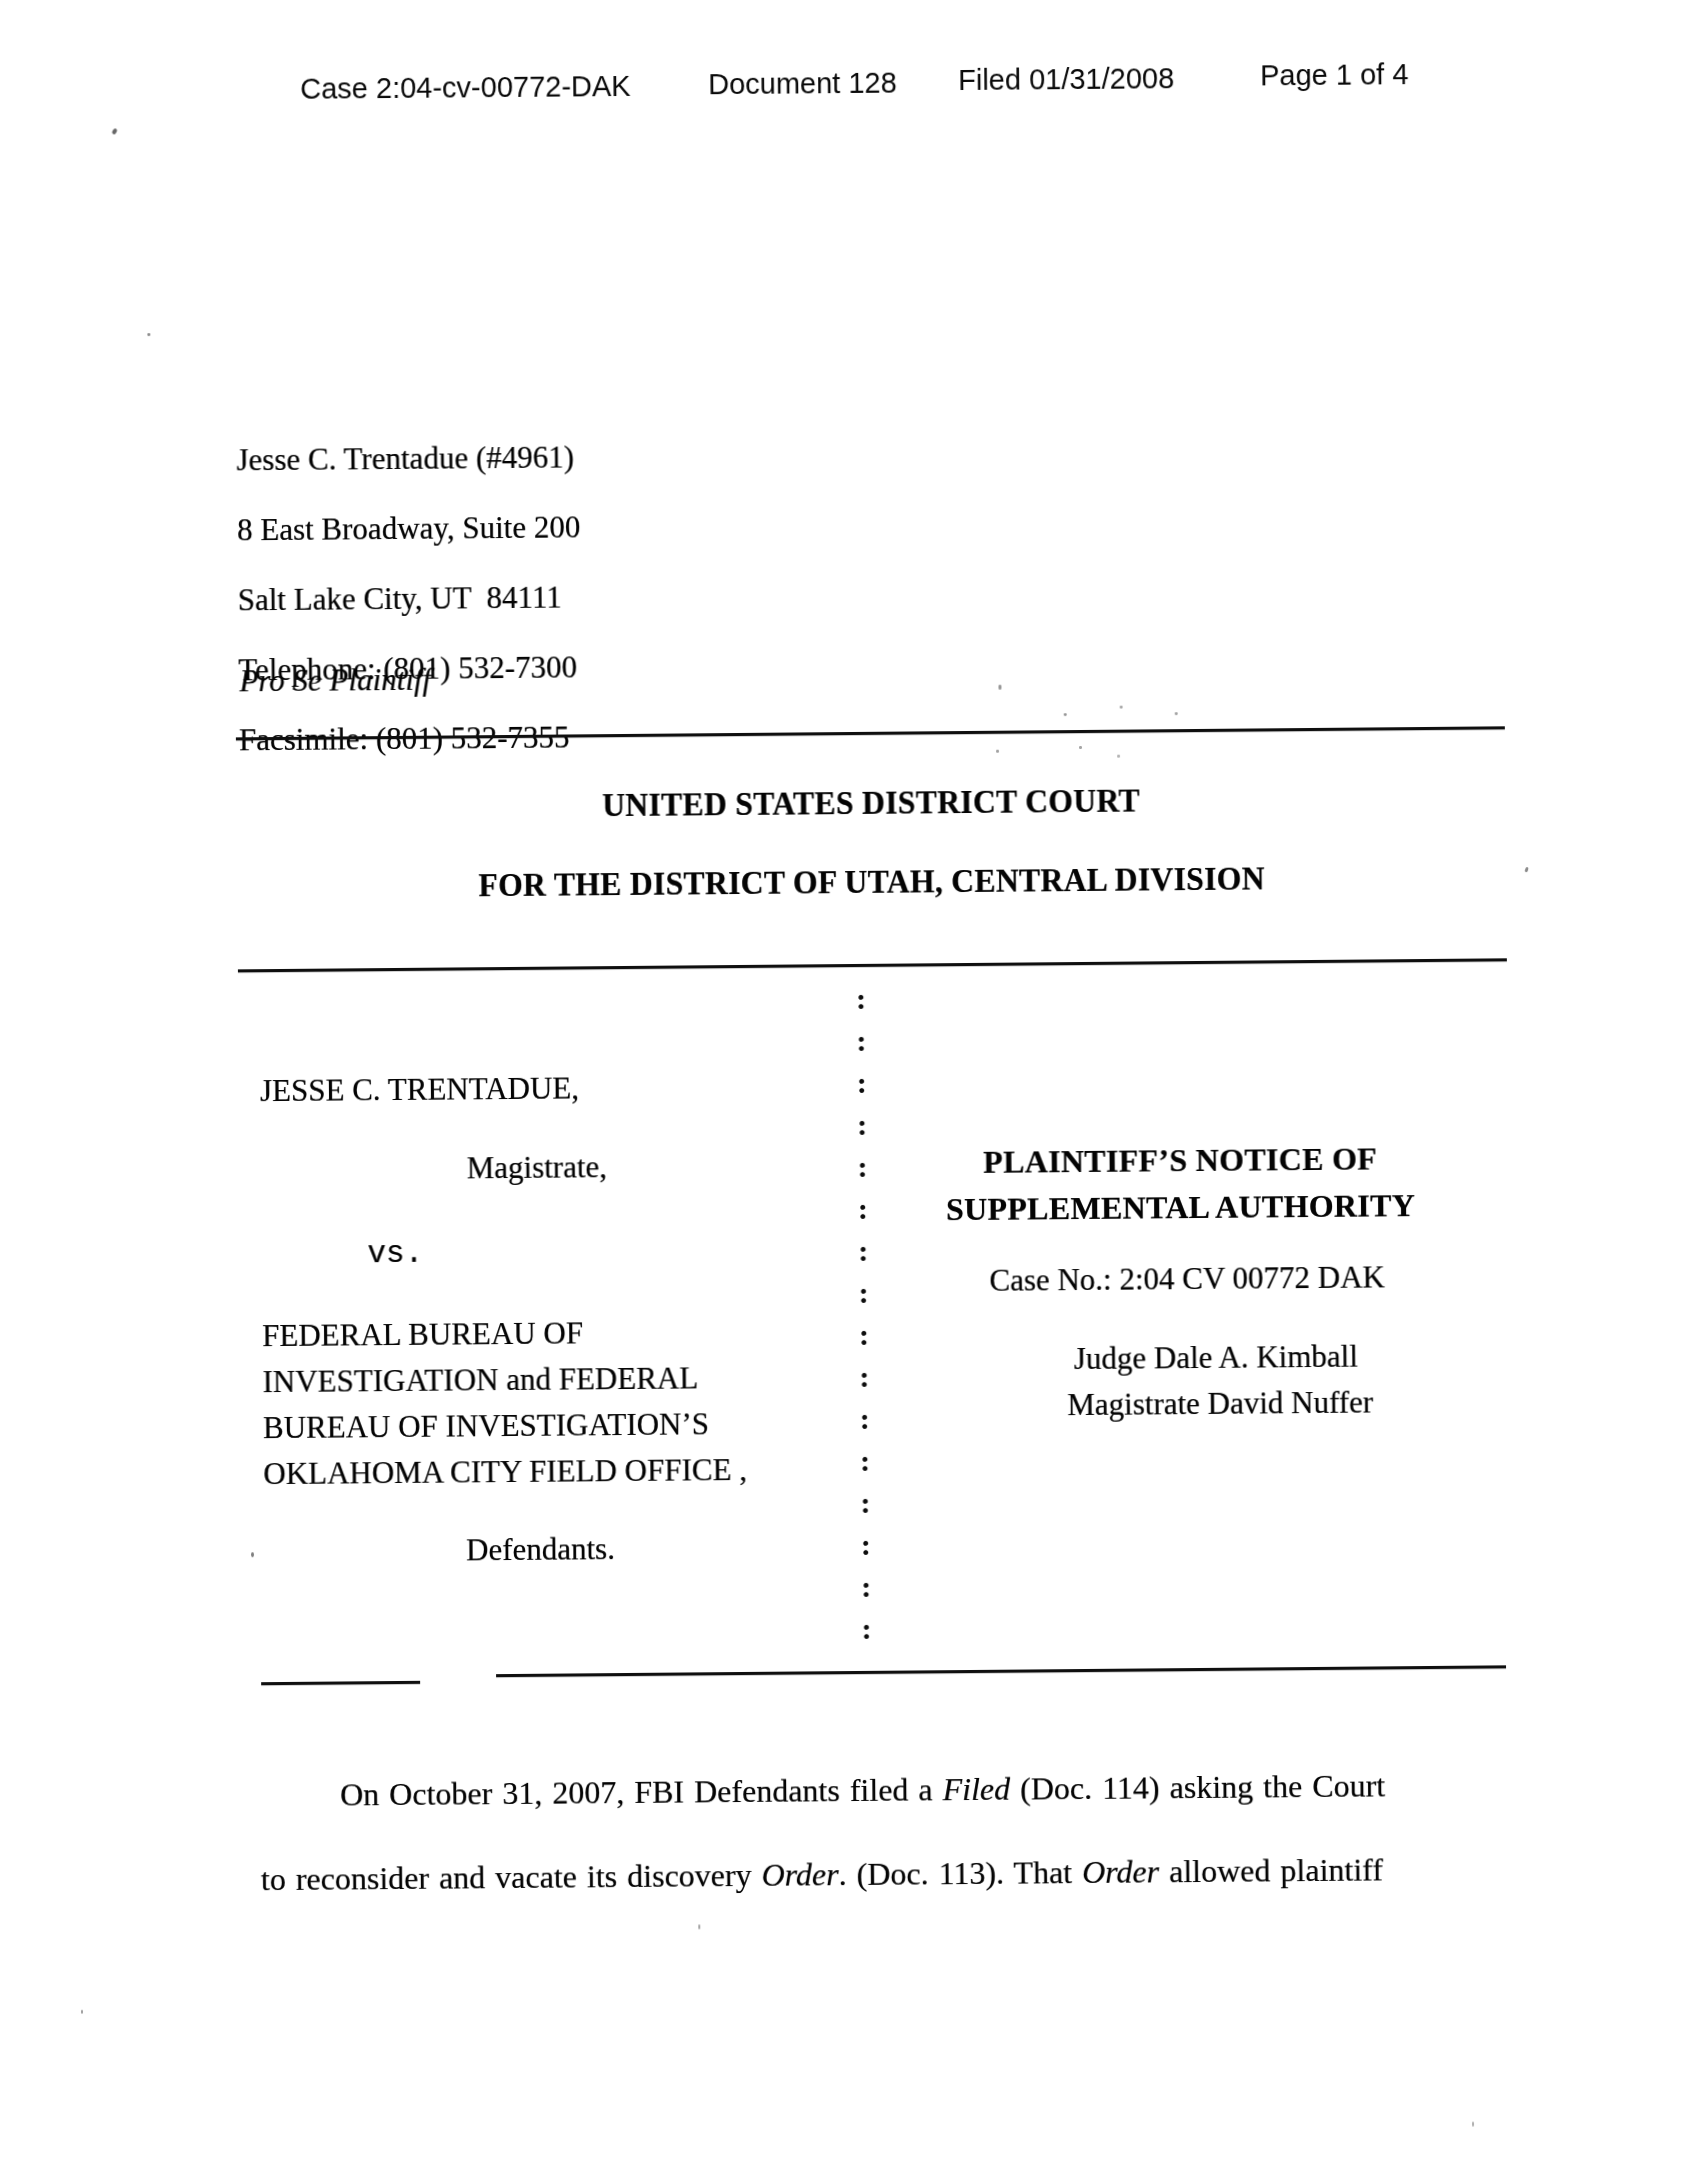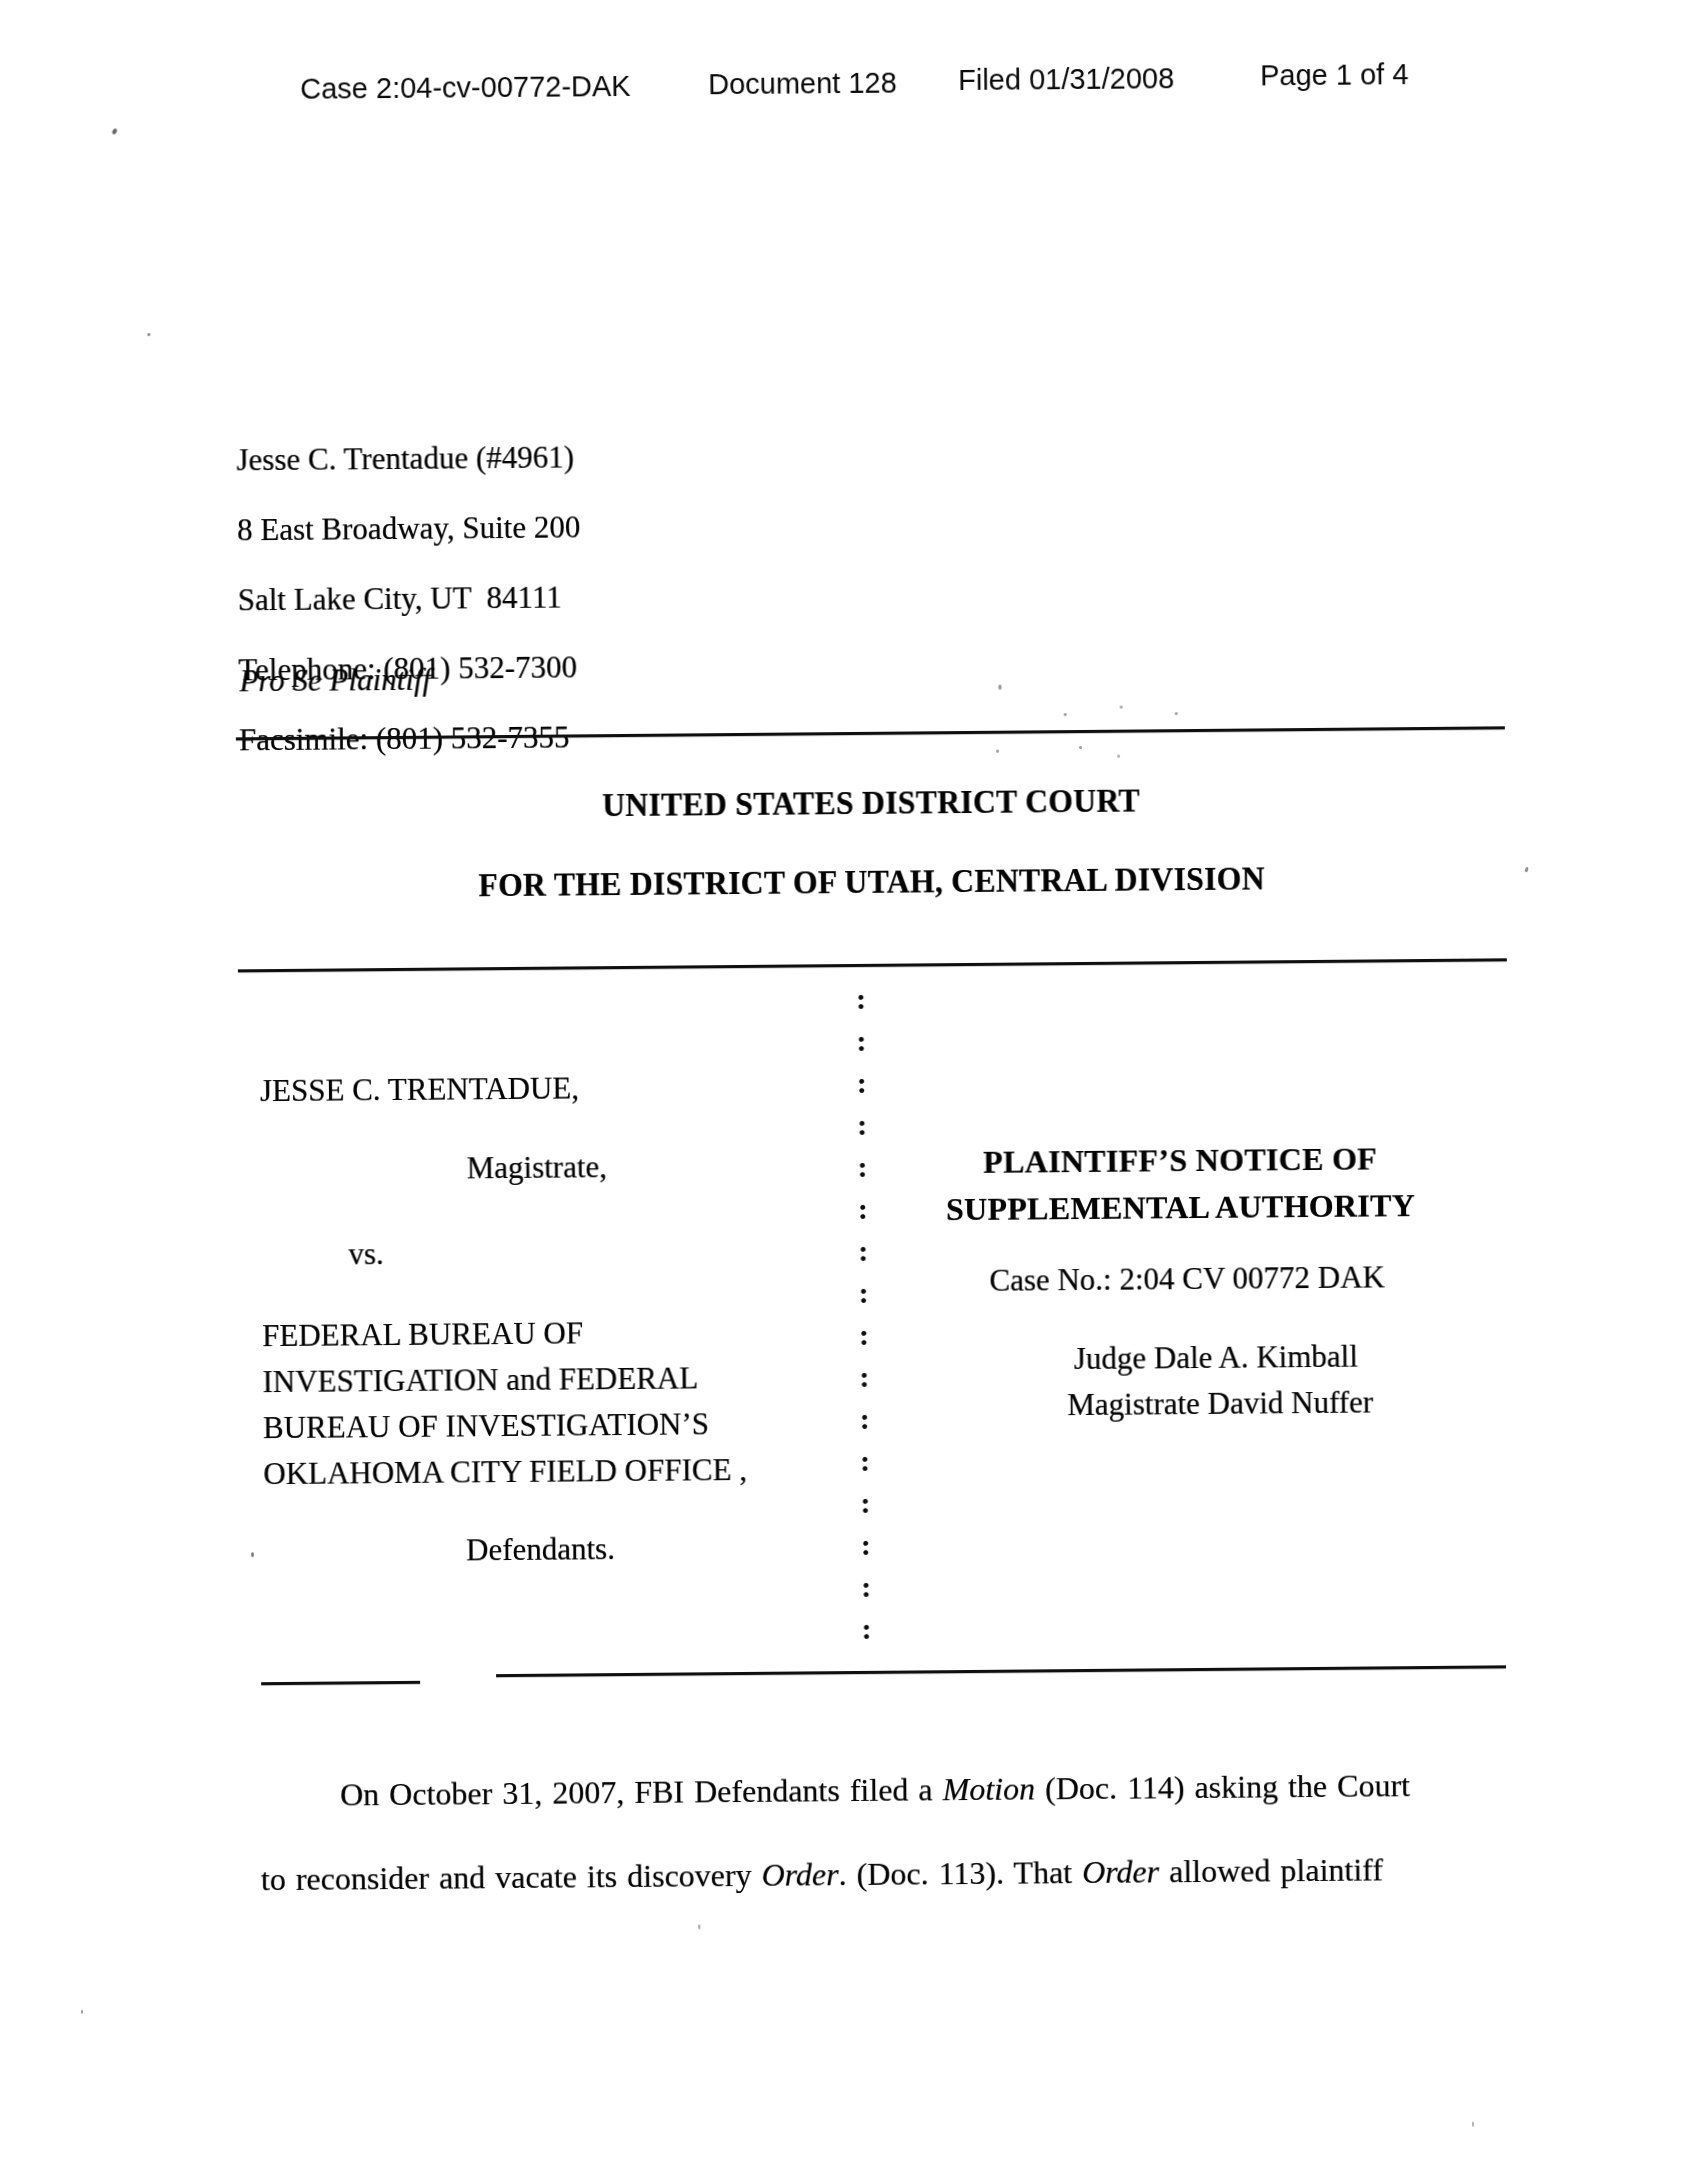--- a/index.html
+++ b/index.html
@@ -117,21 +117,21 @@
 
   <div class="rule" style="left:238px; top:732px; width:1269px; height:3.3px;"></div>
 
   <div class="abs court-title ink" style="left:238px; top:785px; width:1269px;">UNITED STATES DISTRICT COURT</div>
   <div class="abs court-title ink" style="left:238px; top:864px; width:1269px;">FOR THE DISTRICT OF UTAH, CENTRAL DIVISION</div>
 
   <div class="rule" style="left:238px; top:964px; width:1269px; height:3.3px;"></div>
 
   <div class="abs cap ink" style="left:259px; top:1068px;">JESSE C. TRENTADUE,</div>
   <div class="abs cap ink" style="left:465px; top:1147px;">Magistrate,</div>
-  <div class="abs cap ink" style="left:346px; top:1232px;">vs.</div>
+  <div class="abs cap ink" style="left:365px; top:1232px;font-family:Liberation Mono, monospace;">vs.</div>
   <div class="abs cap ink" style="left:259px; top:1313px;">FEDERAL BUREAU OF</div>
   <div class="abs cap ink" style="left:259px; top:1359px;">INVESTIGATION and FEDERAL</div>
   <div class="abs cap ink" style="left:259px; top:1405px;">BUREAU OF INVESTIGATION’S</div>
   <div class="abs cap ink" style="left:259px; top:1451px;">OKLAHOMA CITY FIELD OFFICE ,</div>
   <div class="abs cap ink" style="left:461px; top:1529px;">Defendants.</div>
 
   <div class="cap-colons ink">
       <div>:</div>
       <div>:</div>
       <div>:</div>
@@ -152,21 +152,21 @@
 
   <div class="abs right-bold ink" style="left:889px; top:1145px; width:579px;">PLAINTIFF’S NOTICE OF</div>
   <div class="abs right-bold ink" style="left:889px; top:1192px; width:579px;">SUPPLEMENTAL AUTHORITY</div>
   <div class="abs right-line ink" style="left:895px; top:1264px; width:579px;">Case No.: 2:04 CV 00772 DAK</div>
   <div class="abs right-line ink" style="left:923px; top:1343px; width:579px;">Judge Dale A. Kimball</div>
   <div class="abs right-line ink" style="left:927px; top:1389px; width:579px;">Magistrate David Nuffer</div>
 
   <div class="rule" style="left:255px; top:1677px; width:159px; height:2.6px;"></div>
   <div class="rule" style="left:490px; top:1671px; width:1010px; height:3.3px;"></div>
 
-  <div class="abs body-line ink" style="left:333px; top:1772px;"><span>On October 31, 2007, FBI Defendants filed a </span><span class="it">Motion</span><span> (Doc. 114) asking the Court</span></div>
+  <div class="abs body-line ink" style="left:333px; top:1772px;"><span>On October 31, 2007, FBI Defendants filed a </span><span class="it">Filed</span><span> (Doc. 114) asking the Court</span></div>
   <div class="abs body-line ink" style="left:253px; top:1856px;"><span>to reconsider and vacate its discovery </span><span class="it">Order</span><span>. (Doc. 113).  That </span><span class="it">Order</span><span>  allowed plaintiff</span></div>
 
   <div class="speck" style="left:120px; top:122px; width:4px; height:6px; opacity:.65; transform:rotate(35deg);"></div>
   <div class="speck" style="left:153px; top:327px; width:2.6px; height:3.3px; opacity:.5;"></div>
   <div class="speck" style="left:1001px; top:686px; width:2.6px; height:4.6px; opacity:.45;"></div>
   <div class="speck" style="left:1066px; top:715px; width:3.3px; height:3.3px; opacity:.45;"></div>
   <div class="speck" style="left:1122px; top:708px; width:3.3px; height:3.3px; opacity:.4;"></div>
   <div class="speck" style="left:1177px; top:715px; width:2.6px; height:3.3px; opacity:.4;"></div>
   <div class="speck" style="left:998px; top:751px; width:2.6px; height:2.6px; opacity:.4;"></div>
   <div class="speck" style="left:1081px; top:748px; width:2.6px; height:2.6px; opacity:.38;"></div>

